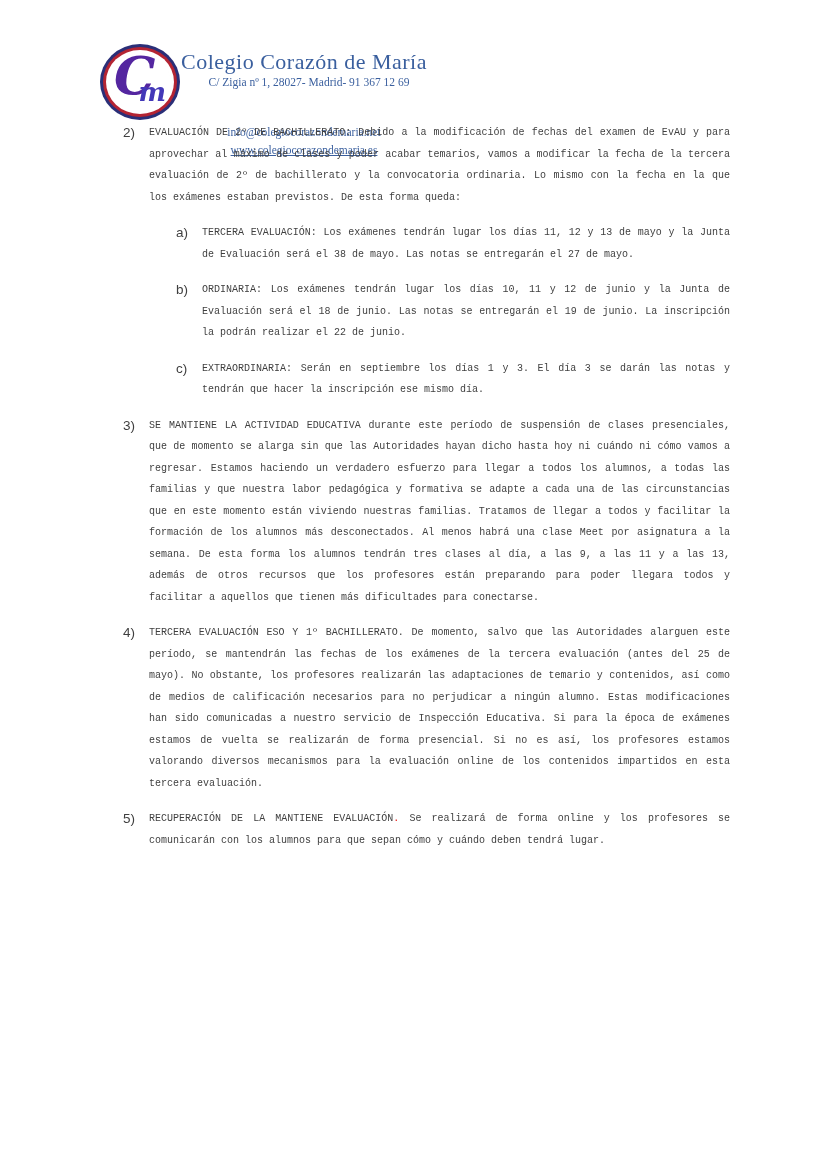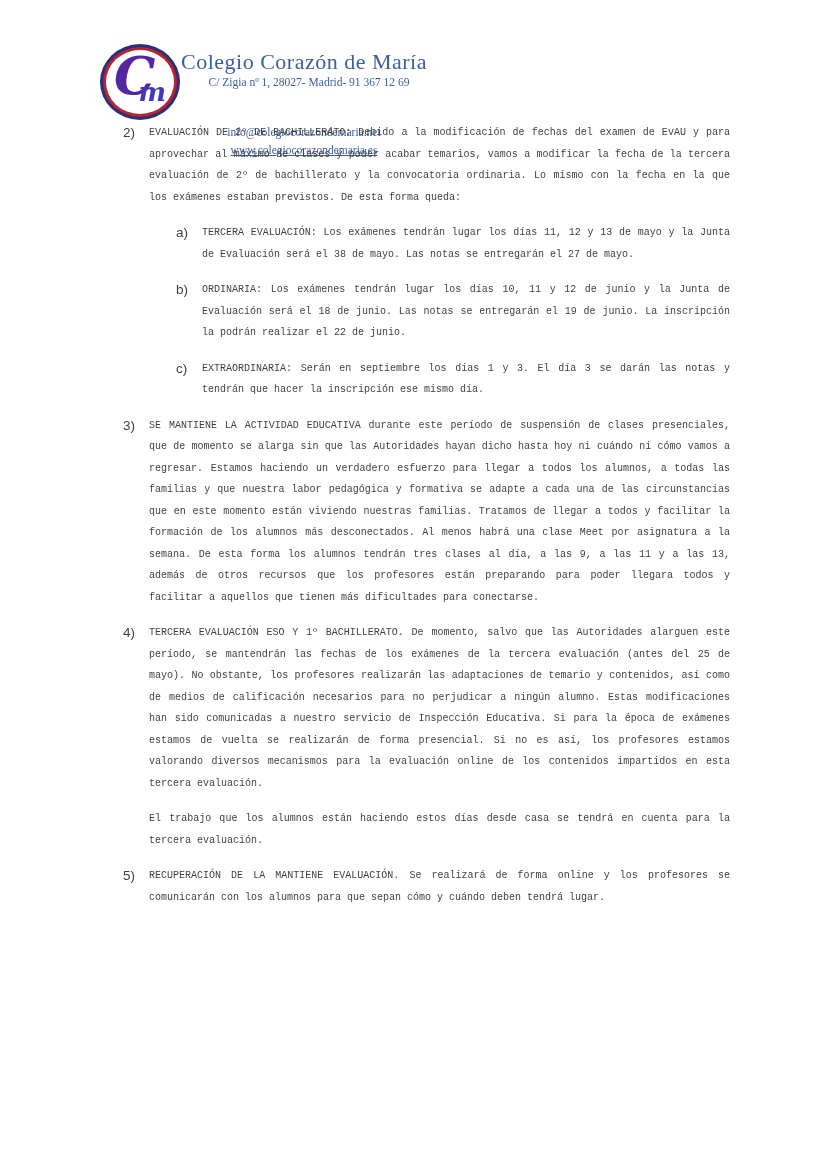--- a/index.html
+++ b/index.html
@@ -148,22 +148,18 @@
       </div>
       <div class="block lvl1">
         <span class="marker">3)</span>
         <p class="para"><span>SE MANTIENE LA ACTIVIDAD EDUCATIVA durante este período de suspensión de clases presenciales, que de momento se alarga sin que las Autoridades hayan dicho hasta hoy ni cuándo ni cómo vamos a regresar. Estamos haciendo un verdadero esfuerzo para llegar a todos los alumnos, a todas las familias y que nuestra labor pedagógica y formativa se adapte a cada una de las circunstancias que en este momento están viviendo nuestras familias. Tratamos de llegar a todos y facilitar la formación de los alumnos más desconectados. Al menos habrá una clase Meet por asignatura a la semana. De esta forma los alumnos tendrán tres clases al día, a las 9, a las 11 y a las 13, además de otros recursos que los profesores están preparando para poder llegara todos y facilitar a aquellos que tienen más dificultades para conectarse.</span></p>
       </div>
       <div class="block lvl1">
         <span class="marker">4)</span>
         <p class="para"><span>TERCERA EVALUACIÓN ESO Y 1º BACHILLERATO. De momento, salvo que las Autoridades alarguen este período, se mantendrán las fechas de los exámenes de la tercera evaluación (antes del 25 de mayo). No obstante, los profesores realizarán las adaptaciones de temario y contenidos, así como de medios de calificación necesarios para no perjudicar a ningún alumno. Estas modificaciones han sido comunicadas a nuestro servicio de Inspección Educativa. Si para la época de exámenes estamos de vuelta se realizarán de forma presencial. Si no es así, los profesores estamos valorando diversos mecanismos para la evaluación online de los contenidos impartidos en esta tercera evaluación.</span></p>
       </div>
       <div class="block lvl1">
-        <span class="marker"></span>
-        <p class="para"><span>El trabajo que los alumnos están haciendo estos días desde casa se tendrá en cuenta para la tercera evaluación.</span></p>
-      </div>
-      <div class="block lvl1">
         <span class="marker">5)</span>
         <p class="para"><span>RECUPERACIÓN DE LA MANTIENE EVALUACIÓN</span><span style="color: rgb(232, 16, 12);">.</span><span> Se realizará de forma online y los profesores se comunicarán con los alumnos para que sepan cómo y cuándo deben tendrá lugar.</span></p>
       </div>
     </main>
 
 </div>
 
 </body></html>

